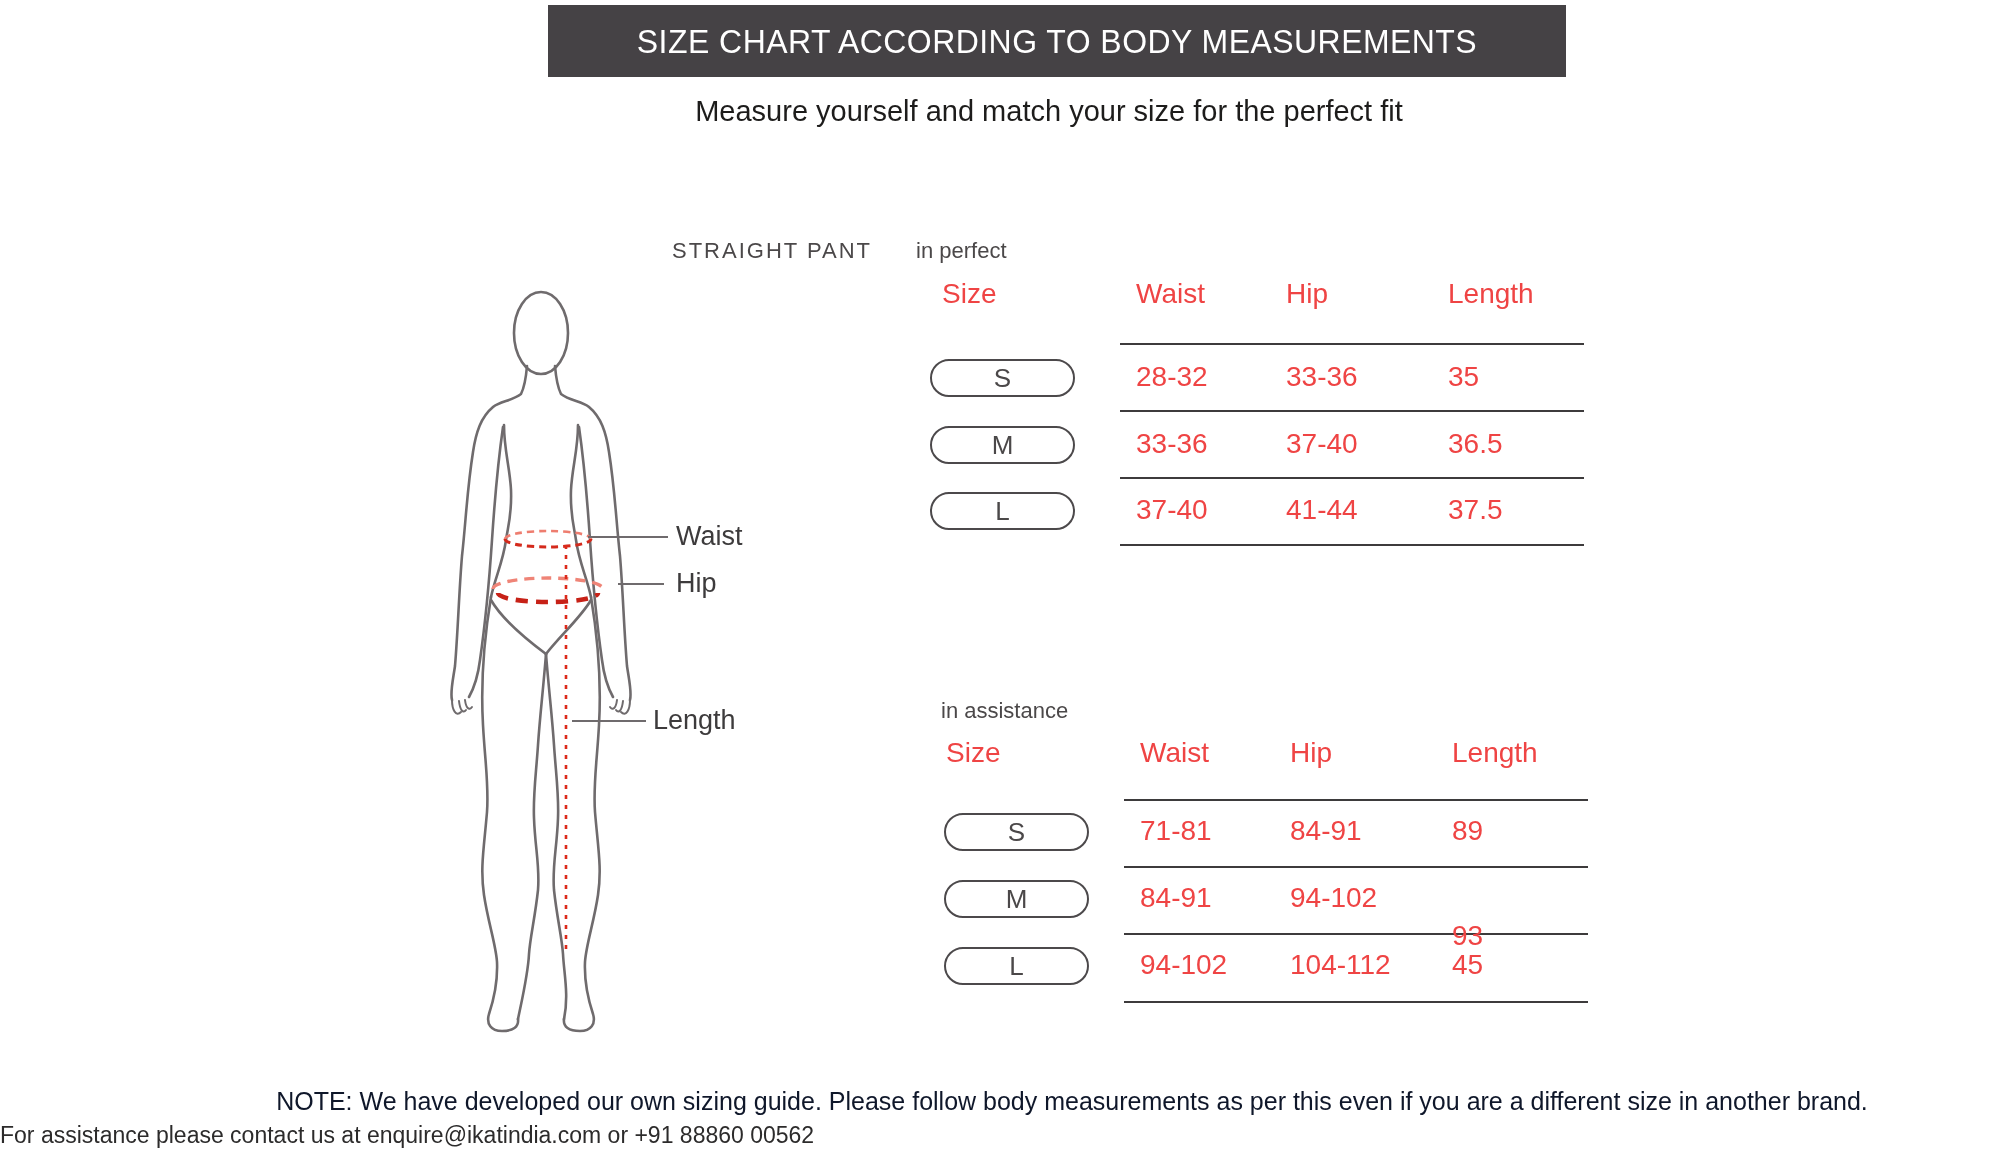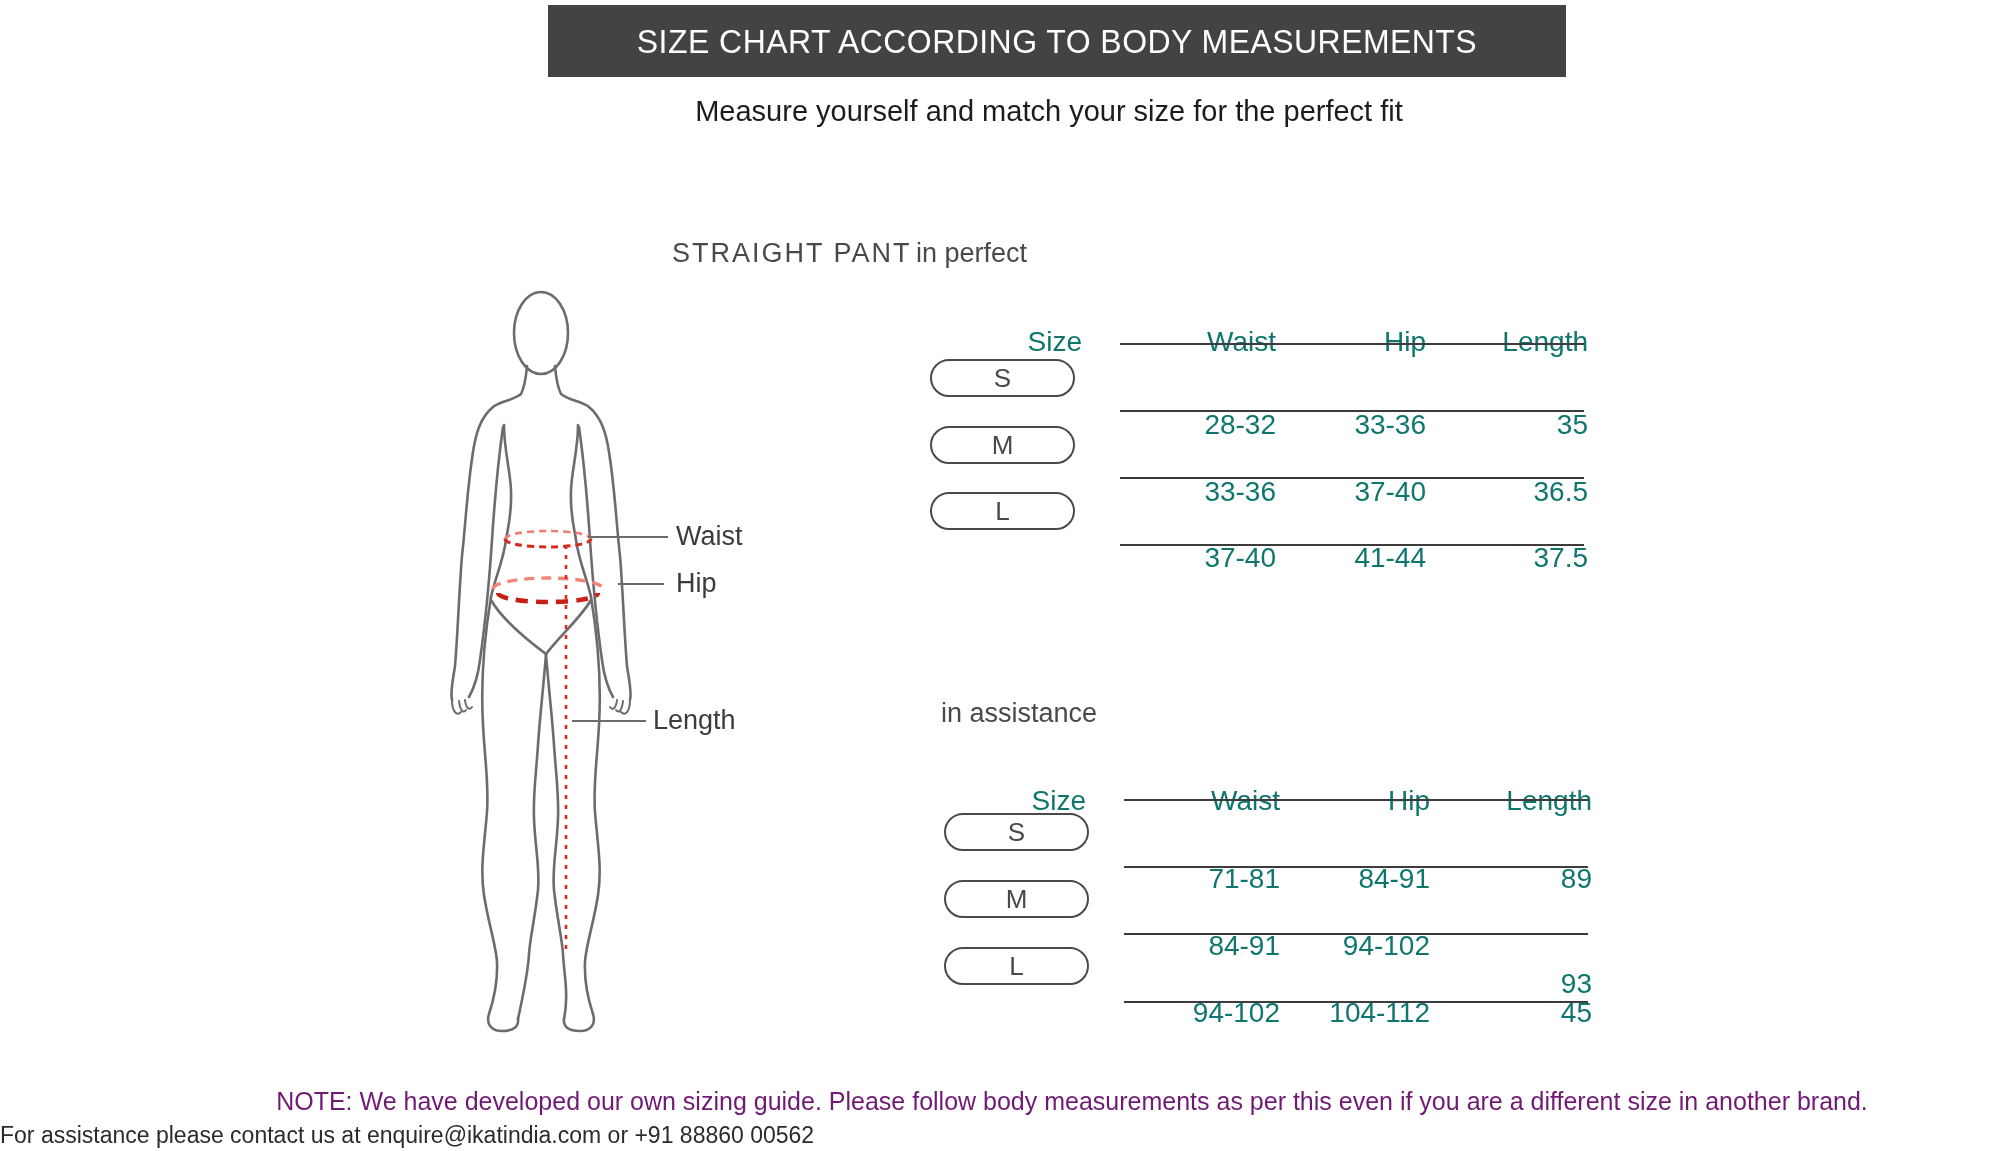--- a/index.html
+++ b/index.html
@@ -22,44 +22,44 @@
   #banner .title{
     color:#ffffff;font-size:34px;letter-spacing:.5px;white-space:nowrap;
     transform:scaleX(.94);
   }
   #subtitle{
     left:540px;top:95px;width:1018px;text-align:center;
     font-size:29px;color:#1d1c1b;white-space:nowrap;
   }
 
   
-  .section-label{font-size:27px;color:#4b4849;white-space:nowrap;}
+  .section-label{font-size:22px;color:#4b4849;white-space:nowrap;}
   #product-name{left:672px;top:238px;letter-spacing:2px;}
   #unit-inches{left:916px;top:238px;}
   #unit-cm{left:941px;top:698px;}
 
   
   .col-head,.cell{
-    width:140px;text-align:right;font-size:28px;color:#0f766e;white-space:nowrap;margin-top:48px;
+    width:140px;text-align:left;font-size:28px;color:#ef4444;white-space:nowrap;
   }
   .rule{height:2px;background:#3d3b3c;}
   .pill{
     width:145px;height:38px;border:2px solid #4c494b;border-radius:20px;
     box-sizing:border-box;display:flex;align-items:center;justify-content:center;
     font-size:26px;color:#4b4849;background:#ffffff;
   }
 
   
   .fig-label{font-size:27px;color:#3d3b3c;white-space:nowrap;}
   .leader{height:2px;background:#6f6b6d;}
 
   
   #note{
     left:130px;top:1087px;width:1884px;text-align:center;
-    font-size:25px;color:#701a75;white-space:nowrap;
+    font-size:25px;color:#0f172a;white-space:nowrap;
   }
   #contact{
     left:0px;top:1122px;width:2014px;text-align:left;
     font-size:23px;color:#2c2b2b;white-space:nowrap;
   }
 </style>
 </head>
 <body>
 
 <div id="page">

